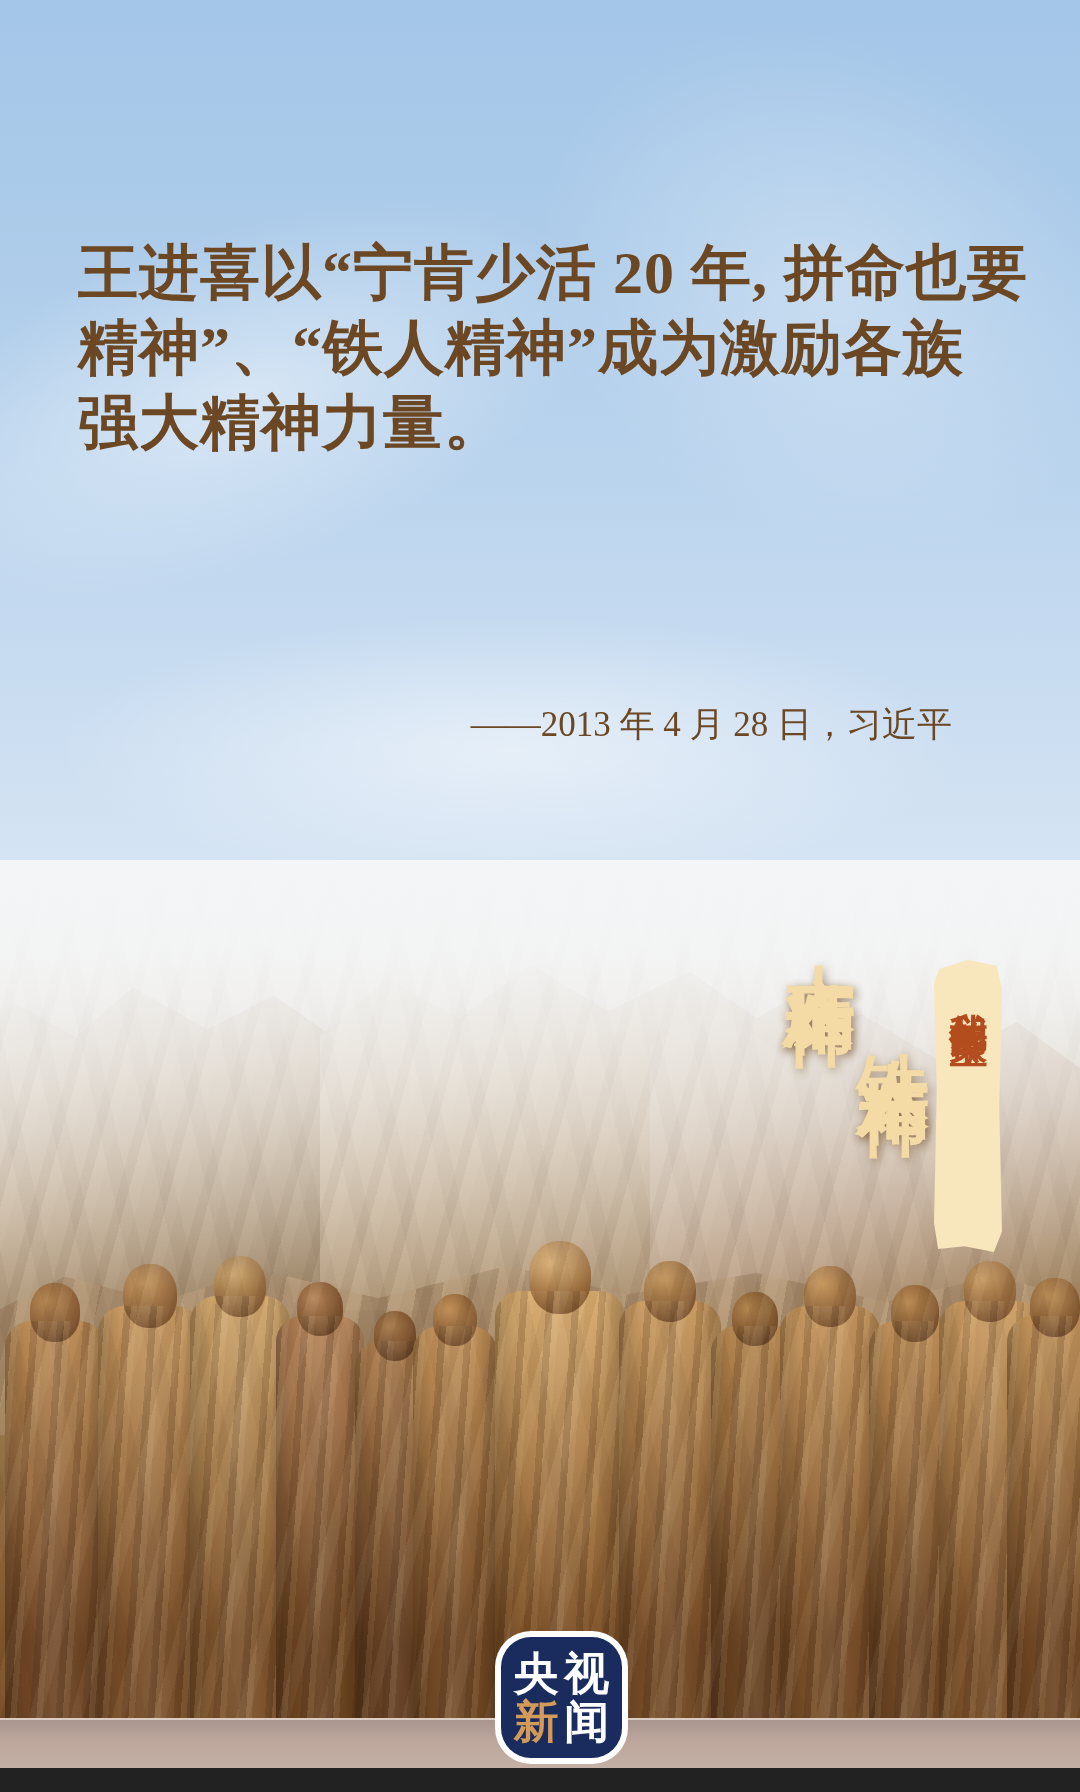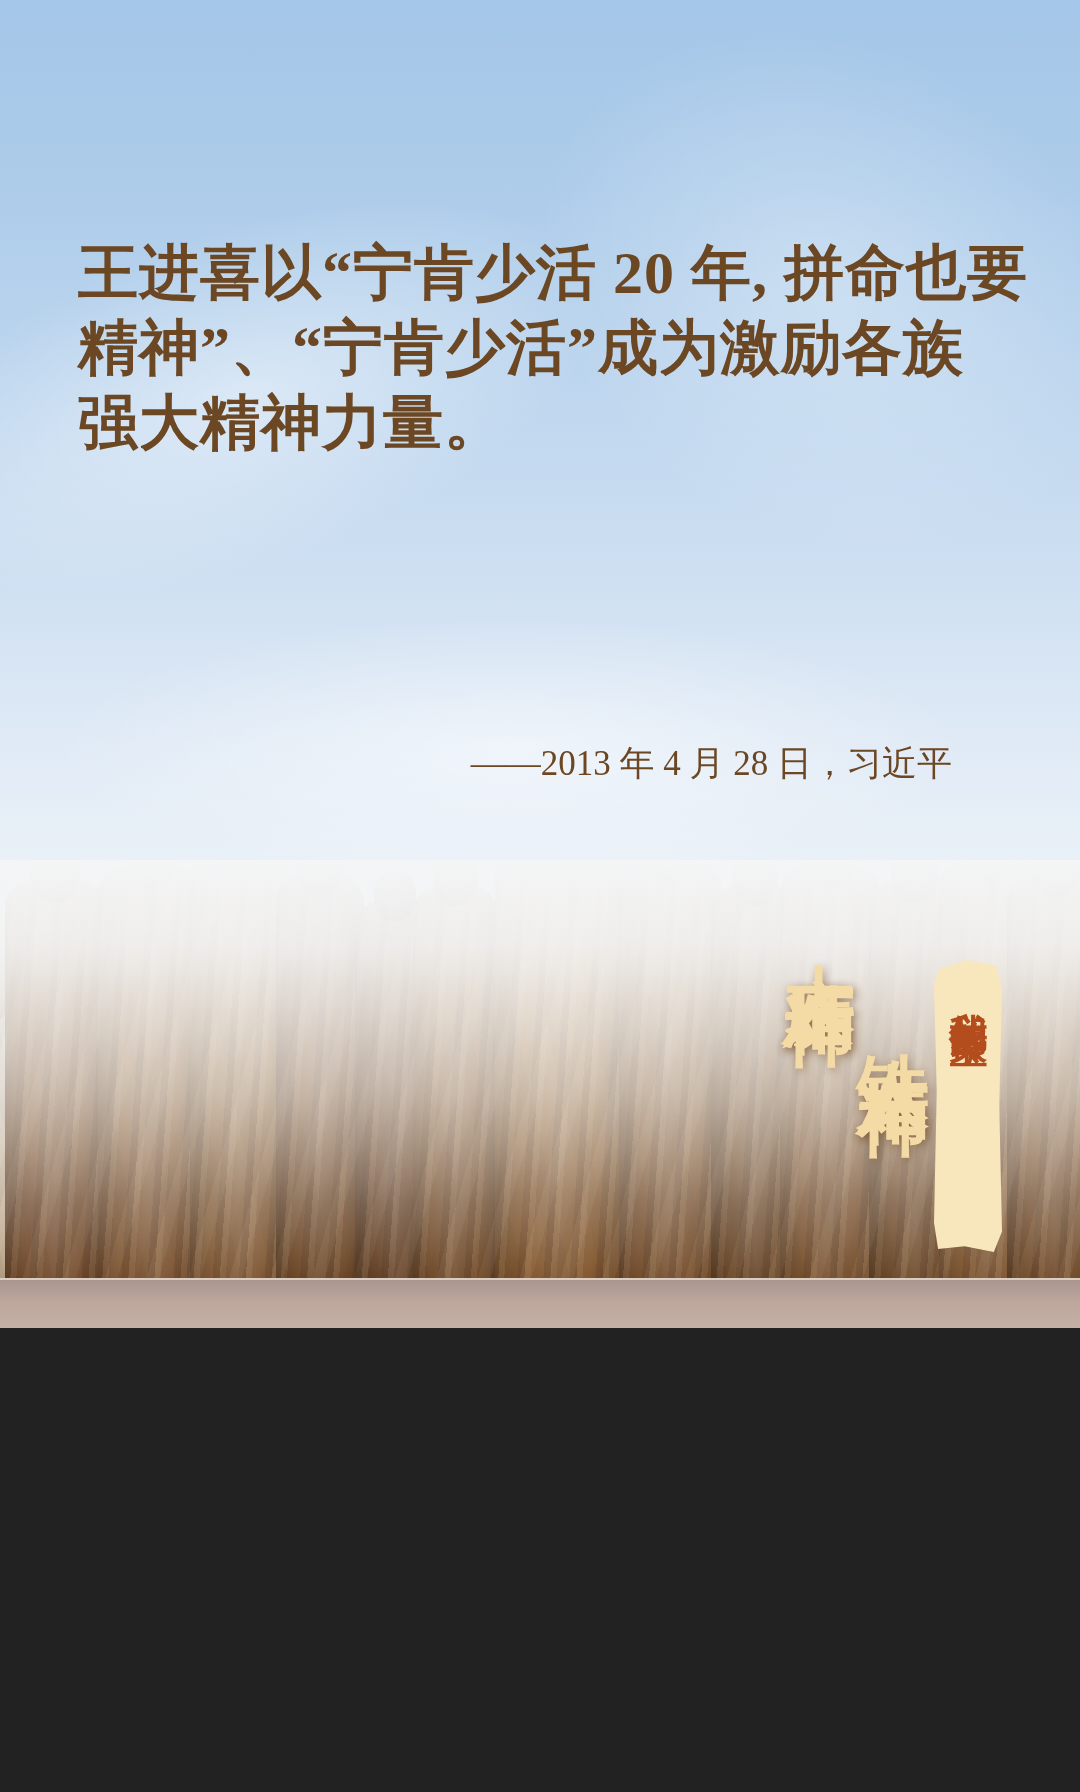--- a/index.html
+++ b/index.html
@@ -1,17 +1,17 @@
 <!DOCTYPE html>
 <html><head>
 <meta charset="utf-8">
 <style>
   html,body{margin:0;padding:0;background:#222;}
   .poster{
-    position:relative;width:1080px;height:1328px;overflow:hidden;
+    position:relative;width:1080px;height:1768px;overflow:hidden;
     font-family:"Liberation Serif",serif;
     background:#f4f5f5;
   }
   
   .sky{
     position:absolute;inset:0;
     background:linear-gradient(180deg,
       #a4c6e8 0%, #adccea 14%, #bcd5ee 28%, #cfe0f2 44%,
       #e1ebf6 57%, #edf3f8 68%, #f3f5f7 78%, #f4f5f5 100%);
   }
@@ -64,21 +64,21 @@
       rgba(244,245,246,.58) 55%, rgba(244,245,246,0) 100%);}
   .floor{position:absolute;left:0;bottom:0;width:100%;height:48px;
     border-top:2px solid rgba(240,230,220,.55);
     background:linear-gradient(180deg,#a9968f 0%,#bda69c 45%,#c4b0a6 100%);}
 
   
   .quote{position:absolute;left:78px;top:236px;width:950px;
     font-weight:700;font-size:60px;line-height:75px;letter-spacing:1px;
     color:#6b4723;}
   .quote div{white-space:nowrap;}
-  .attribution{position:absolute;right:128px;top:740px;text-align:center;
+  .attribution{position:absolute;right:128px;top:701px;text-align:center;
     font-weight:400;font-size:35px;line-height:47px;color:#6b4723;}
 
   
   .vtitle{position:absolute;writing-mode:vertical-rl;text-orientation:upright;
     font-family:"DejaVu Serif",serif;font-weight:700;color:#f4dba6;
     text-shadow:2px 3px 10px rgba(110,70,30,.45);}
   .vt1{left:772px;top:906px;font-size:72px;letter-spacing:10px;}
   .vt2{left:846px;top:996px;font-size:72px;letter-spacing:10px;}
 
   
@@ -128,21 +128,21 @@
     <div class="fig" style="left:939px; --hs:52px; --bw:102px; --bh:420px; --c1:#cb9d63; --c2:#784e28;"></div>
     <div class="fig" style="left:1007px;--hs:50px; --bw:96px;  --bh:405px; --c1:#bf9159; --c2:#6d4523;"></div>
 
     <div class="striations"></div>
     <div class="fog"></div>
     <div class="floor"></div>
   </div>
 
   <div class="quote">
     <div>王进喜以“宁肯少活 20 年, 拼命也要</div>
-    <div>精神”、“宁肯少活”成为激励各族</div>
+    <div>精神”、“铁人精神”成为激励各族</div>
     <div>强大精神力量。</div>
   </div>
 
   <div class="attribution">
     <div>——2013 年 4 月 28 日，习近平</div>
   </div>
 
   <div class="vtitle vt1">大庆精神</div>
   <div class="vtitle vt2">铁人精神</div>
 

